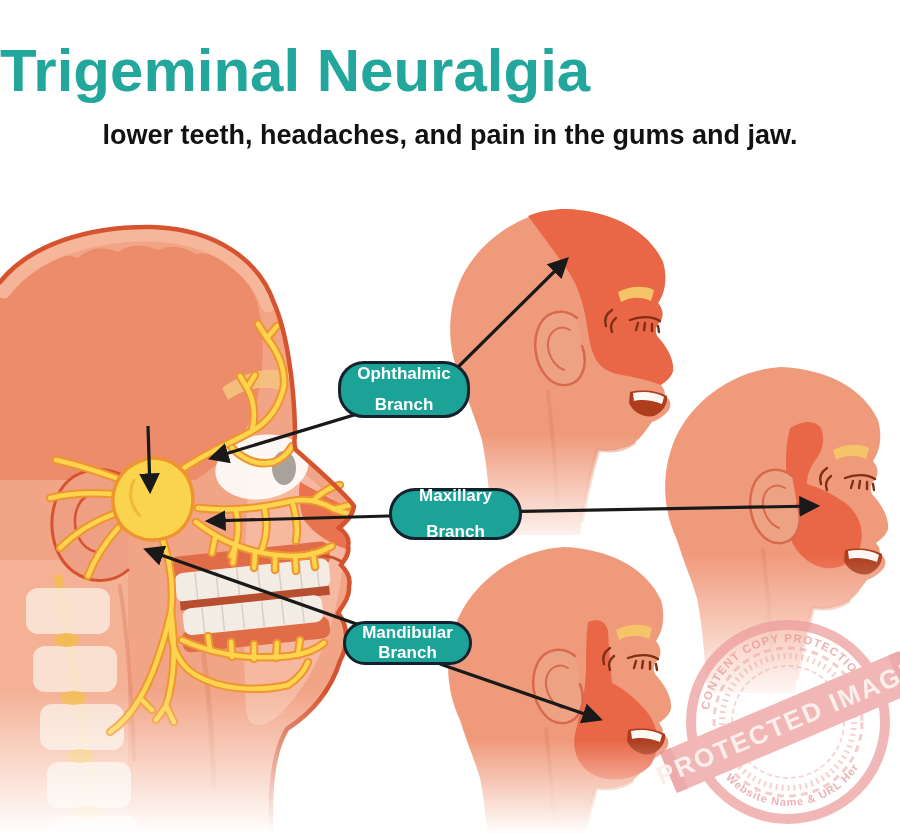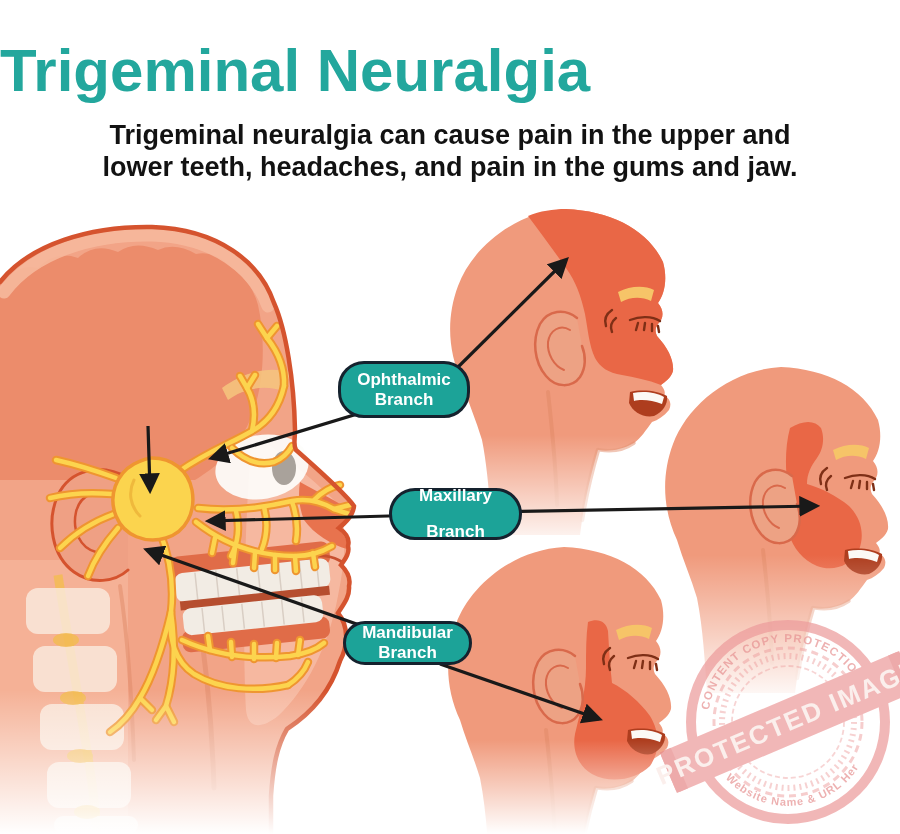--- a/index.html
+++ b/index.html
@@ -9,21 +9,21 @@
   .overlay{position:absolute;z-index:2;}
   .title{left:0;top:36px;width:900px;text-align:left;font-size:60px;font-weight:bold;
          color:#23A79D;letter-spacing:0px;}
   .subtitle{left:0;top:120px;width:900px;text-align:center;font-size:27px;font-weight:bold;
             color:#121212;line-height:1.18;}
   .nerve-label{left:76px;top:360px;width:148px;text-align:center;font-size:17.5px;
                font-weight:bold;color:#26211F;line-height:1.12;}
   .pill{display:flex;flex-direction:column;align-items:center;justify-content:center;
         background:#1CA398;border:3px solid #15222E;border-radius:26px;color:#fff;
         font-weight:bold;font-size:17px;line-height:1.15;text-align:center;box-sizing:border-box;}
-  .pill-ophthalmic{left:338px;top:361px;width:132px;height:57px;}
+  .pill-ophthalmic{left:338px;top:361px;width:132px;height:57px;justify-content:space-between;}
   .pill-maxillary{left:389px;top:488px;width:133px;height:52px;gap:16px;}
   .pill-mandibular{left:343px;top:621px;width:129px;height:44px;}
 </style>
 </head>
 <body>
 
 <div class="page">
 
 <svg class="art" viewBox="0 0 900 834" xmlns="http://www.w3.org/2000/svg">
   <defs>
@@ -237,21 +237,20 @@
       <rect x="-130" y="-22" width="12" height="44" fill="#E78A8A"></rect>
       <rect x="118" y="-22" width="12" height="44" fill="#E78A8A"></rect>
       <text x="0" y="9" text-anchor="middle" font-size="26" font-weight="bold" letter-spacing="2" fill="#FAE9E6">PROTECTED IMAGE</text>
     </g>
   </g>
 </svg>
 
 <div class="overlay title">Trigeminal Neuralgia</div>
 
 <div class="overlay subtitle">
-  <div>Trigeminal neuralgia can cause pain in the upper and</div>
   <div>lower teeth, headaches, and pain in the gums and jaw.</div>
 </div>
 
 
 <div class="overlay pill pill-ophthalmic">
   <span>Ophthalmic</span>
   <span>Branch</span>
 </div>
 
 <div class="overlay pill pill-maxillary">

